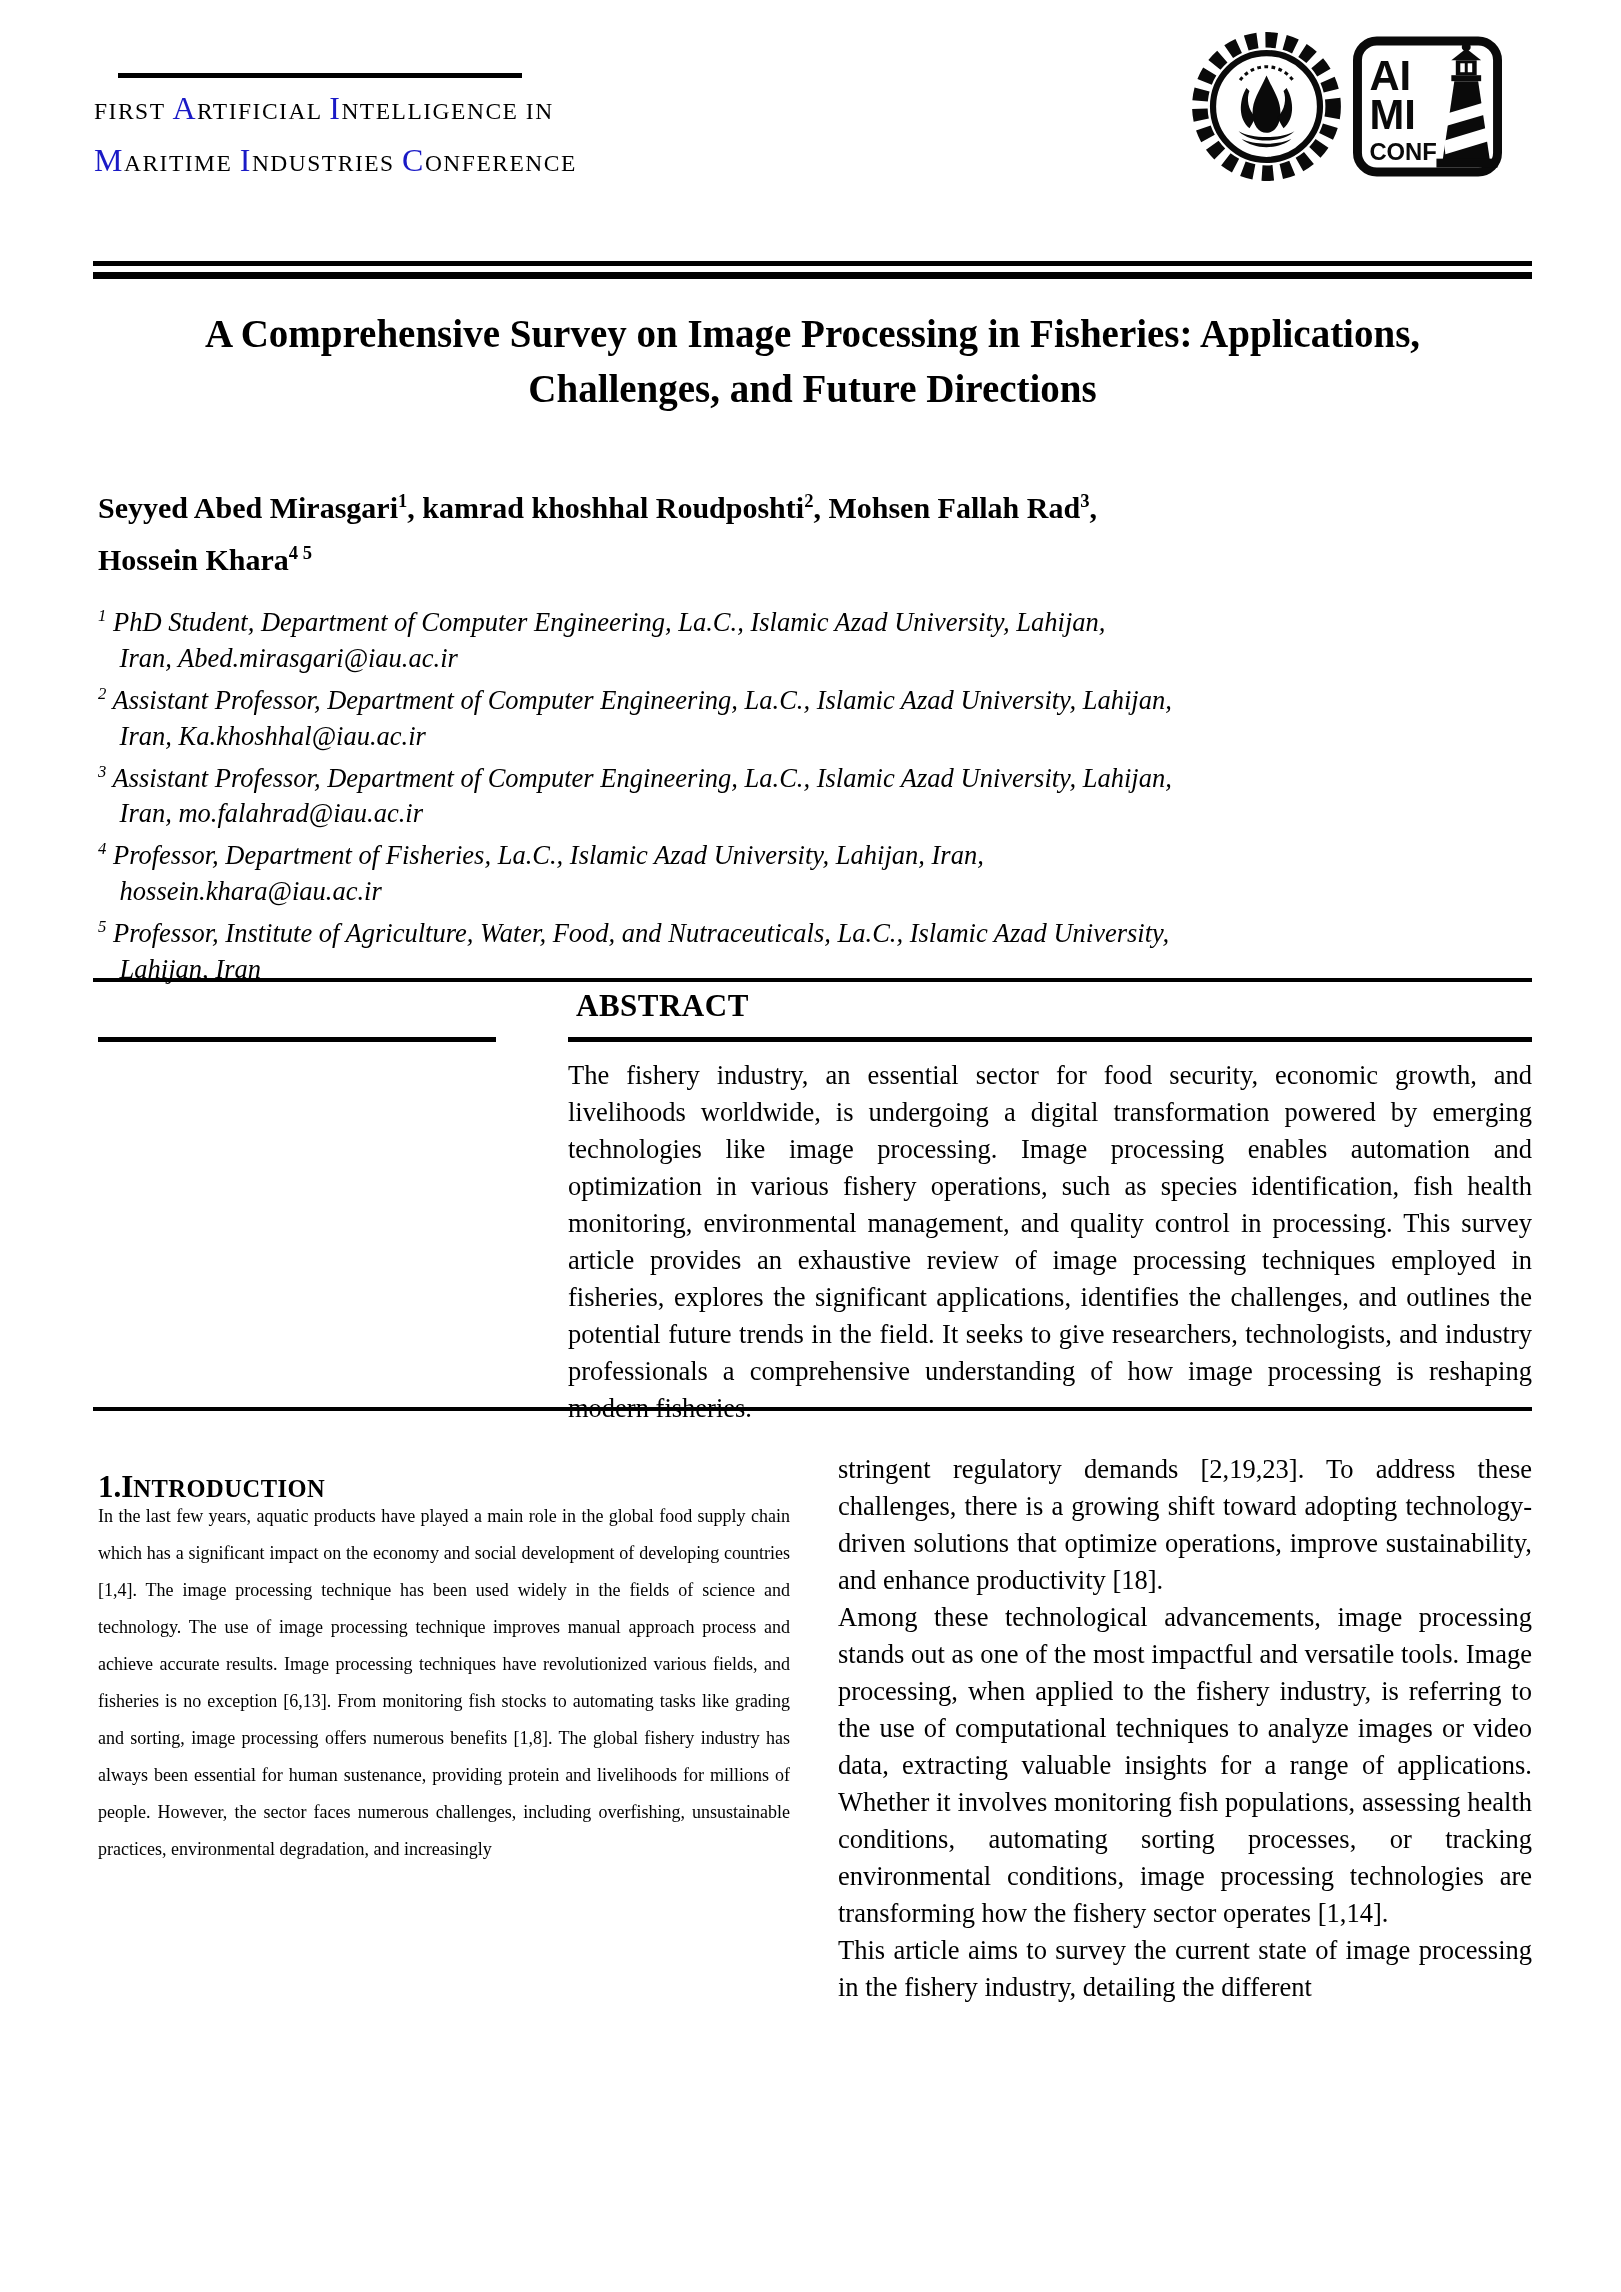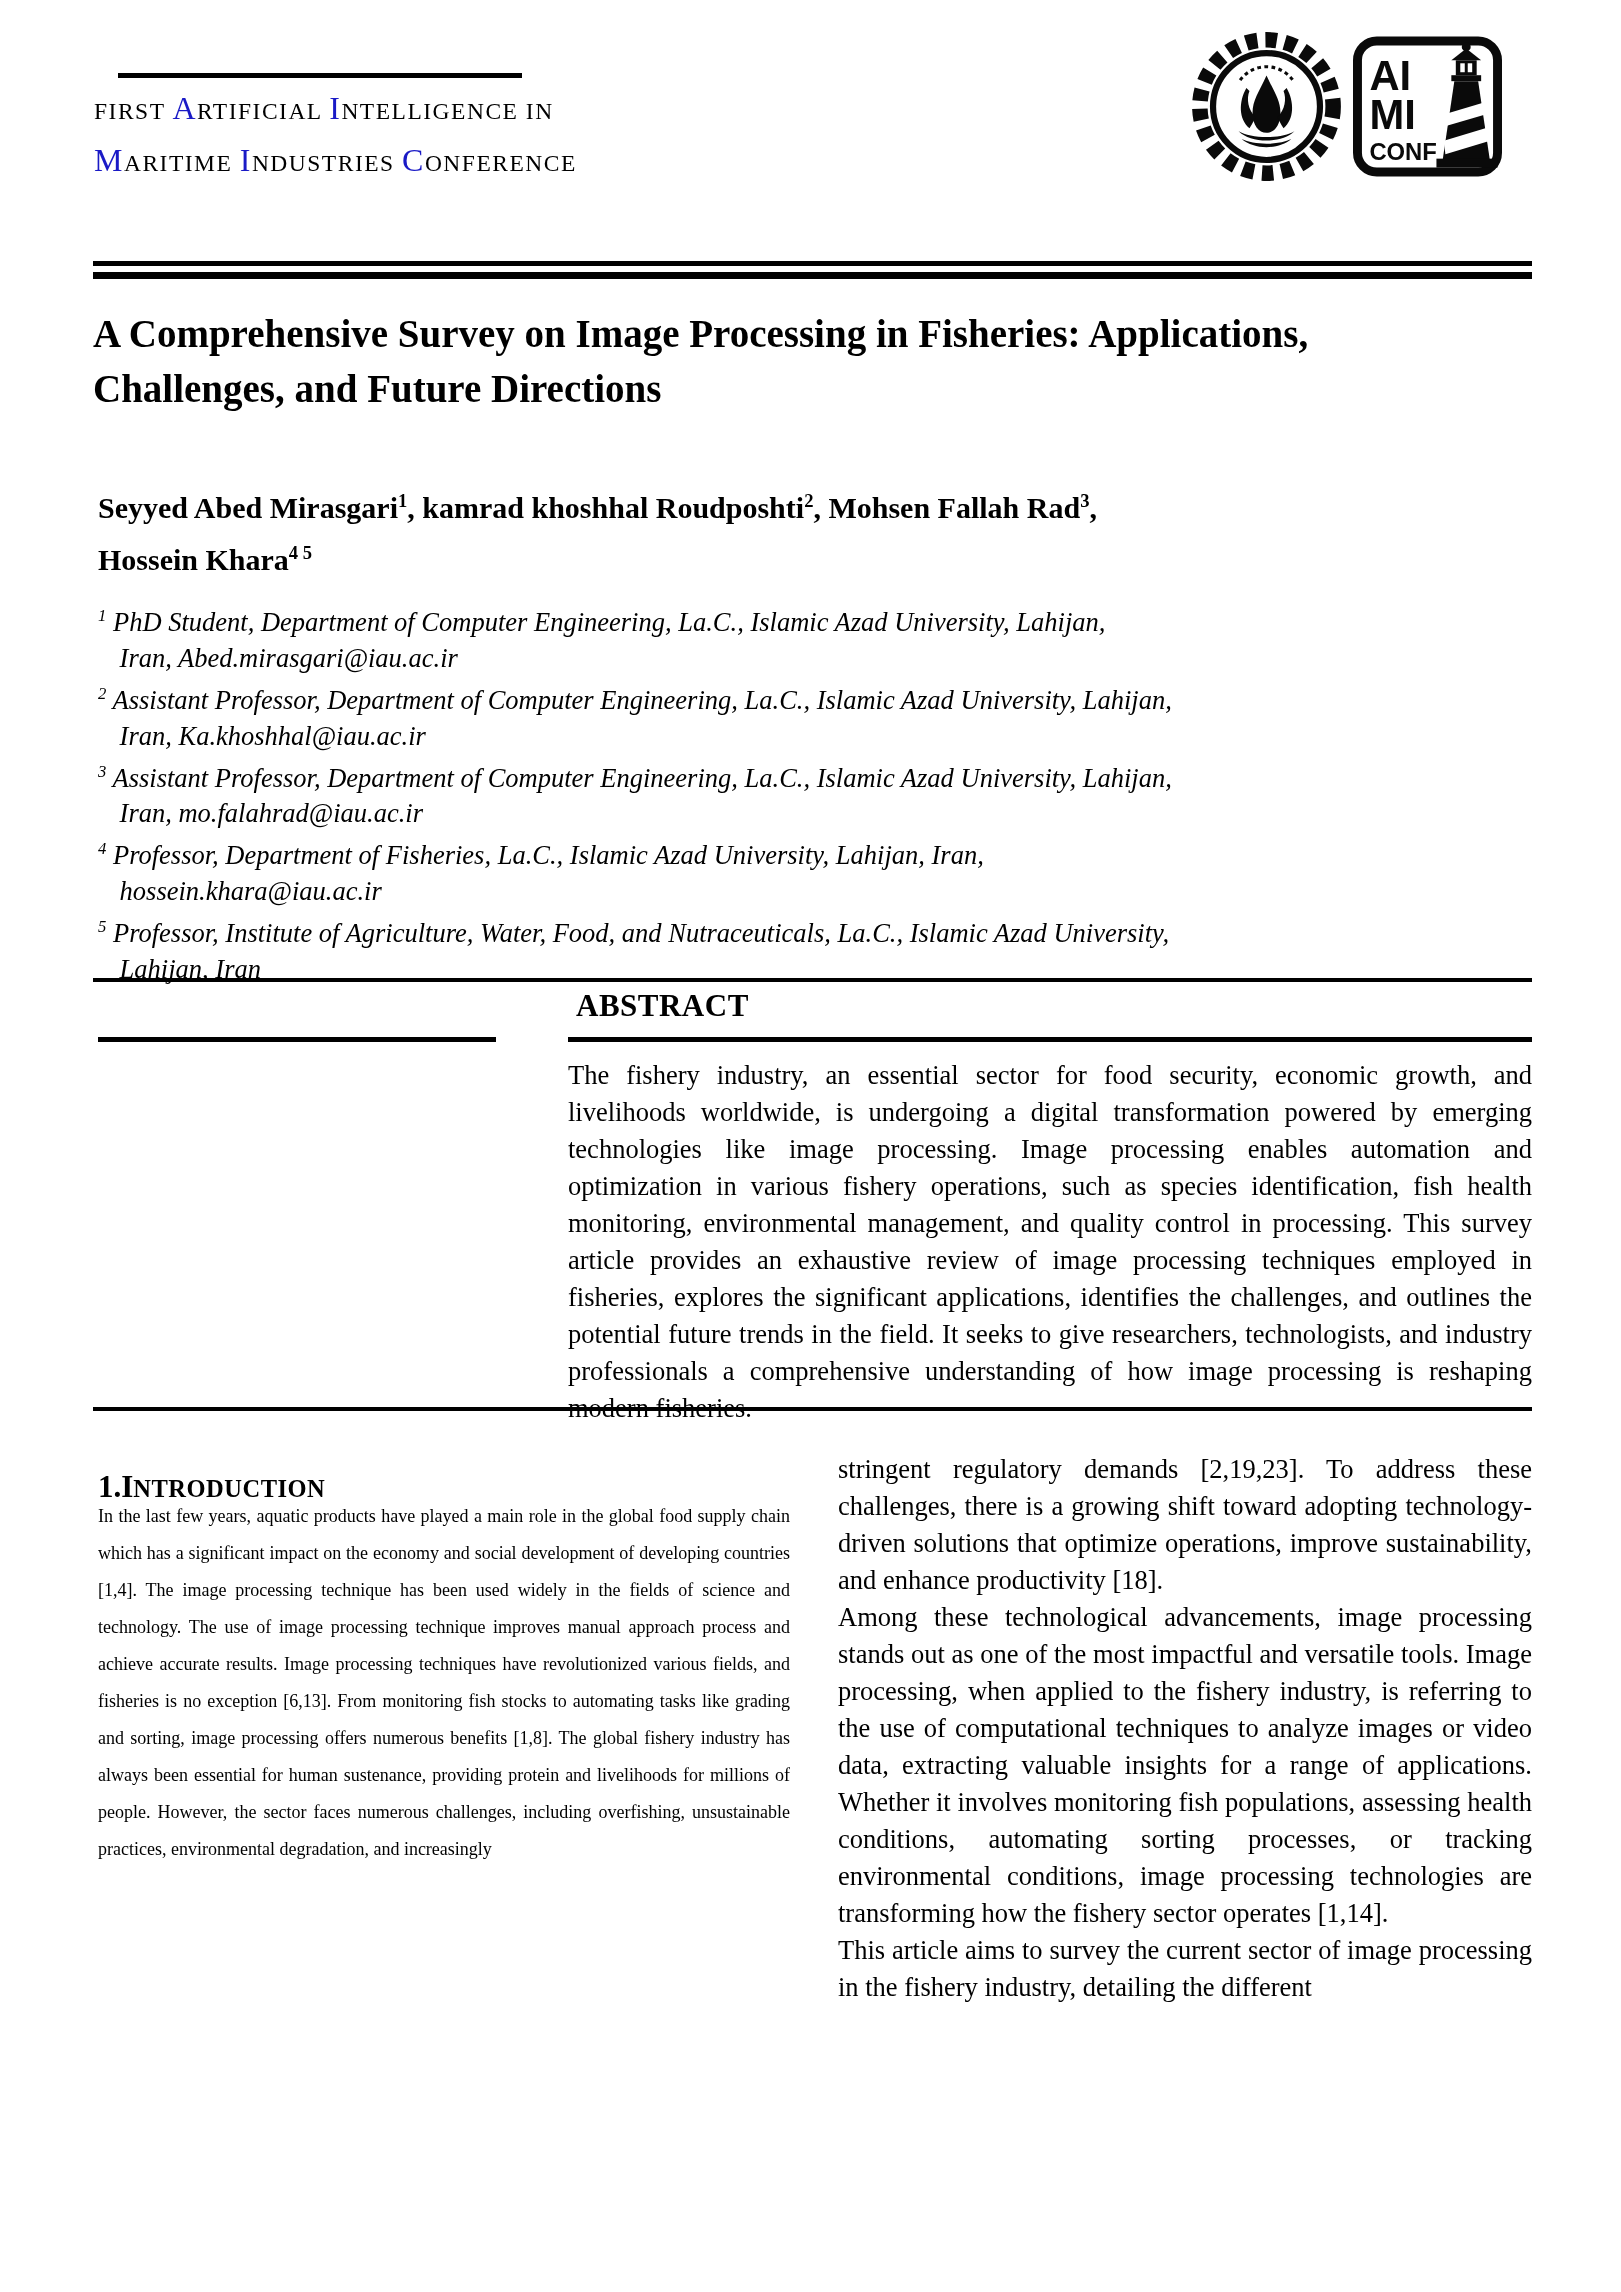--- a/index.html
+++ b/index.html
@@ -18,21 +18,21 @@
   .abs-rule       { left:568px; top:1037px; width:964px; height:4.9px; }
   .divider-mid    { left:93px;  top:1407px; width:1439px; height:3.9px; }
 
   .conf-block { position:absolute; left:94px; top:84px; width:637px; text-align:left; }
   .conf-line  { font-size:23.5px; line-height:49px; letter-spacing:1.5px; white-space:nowrap; }
   .conf-accent { font-size:32px; }
 
   .logo-univ { position:absolute; left:1189px; top:25.5px; width:155px; height:161px; }
   .logo-aimi { position:absolute; left:1353px; top:29px; width:149px; height:155px; }
 
-  .paper-title { position:absolute; left:93px; top:306px; width:1439px; 
+  .paper-title { position:absolute; left:93px; top:306px; width:1439px; text-align:center;
                  font-weight:bold; font-size:39px; line-height:55px; }
 
   .authors { position:absolute; left:98px; top:478px; width:1392px;
              font-weight:bold; font-size:30px; line-height:45px; }
   .authors sup { font-size:18.6px; }
 
   .affiliations { position:absolute; left:98px; top:598px; width:1411px;
                   font-style:italic; font-size:26.5px; line-height:36px; }
   .affil-item { padding-left:21.6px; text-indent:-21.6px; }
   .affil-item sup { font-size:16.7px; }
@@ -132,17 +132,17 @@
 
   <div class="rule divider-mid"></div>
 
   <div class="section-heading"><span class="sec-lead">1.I</span><span class="sec-rest">NTRODUCTION</span></div>
 
   <div class="col-left-par">In the last few years, aquatic products have played a main role in the global food supply chain which has a significant impact on the economy and social development of developing countries [1,4]. The image processing technique has been used widely in the fields of science and technology. The use of image processing technique improves manual approach process and achieve accurate results. Image processing techniques have revolutionized various fields, and fisheries is no exception [6,13]. From monitoring fish stocks to automating tasks like grading and sorting, image processing offers numerous benefits [1,8]. The global fishery industry has always been essential for human sustenance, providing protein and livelihoods for millions of people. However, the sector faces numerous challenges, including overfishing, unsustainable practices, environmental degradation, and increasingly</div>
 
   <div class="col-right">
       <p class="body-par">stringent regulatory demands [2,19,23]. To address these challenges, there is a growing shift toward adopting technology-driven solutions that optimize operations, improve sustainability, and enhance productivity [18].</p>
       <p class="body-par">Among these technological advancements, image processing stands out as one of the most impactful and versatile tools. Image processing, when applied to the fishery industry, is referring to the use of computational techniques to analyze images or video data, extracting valuable insights for a range of applications. Whether it involves monitoring fish populations, assessing health conditions, automating sorting processes, or tracking environmental conditions, image processing technologies are transforming how the fishery sector operates [1,14].</p>
-      <p class="body-par">This article aims to survey the current sector of image processing in the fishery industry, detailing the different</p>
+      <p class="body-par">This article aims to survey the current state of image processing in the fishery industry, detailing the different</p>
     </div>
 
 </div>
 
 
 </body></html>

